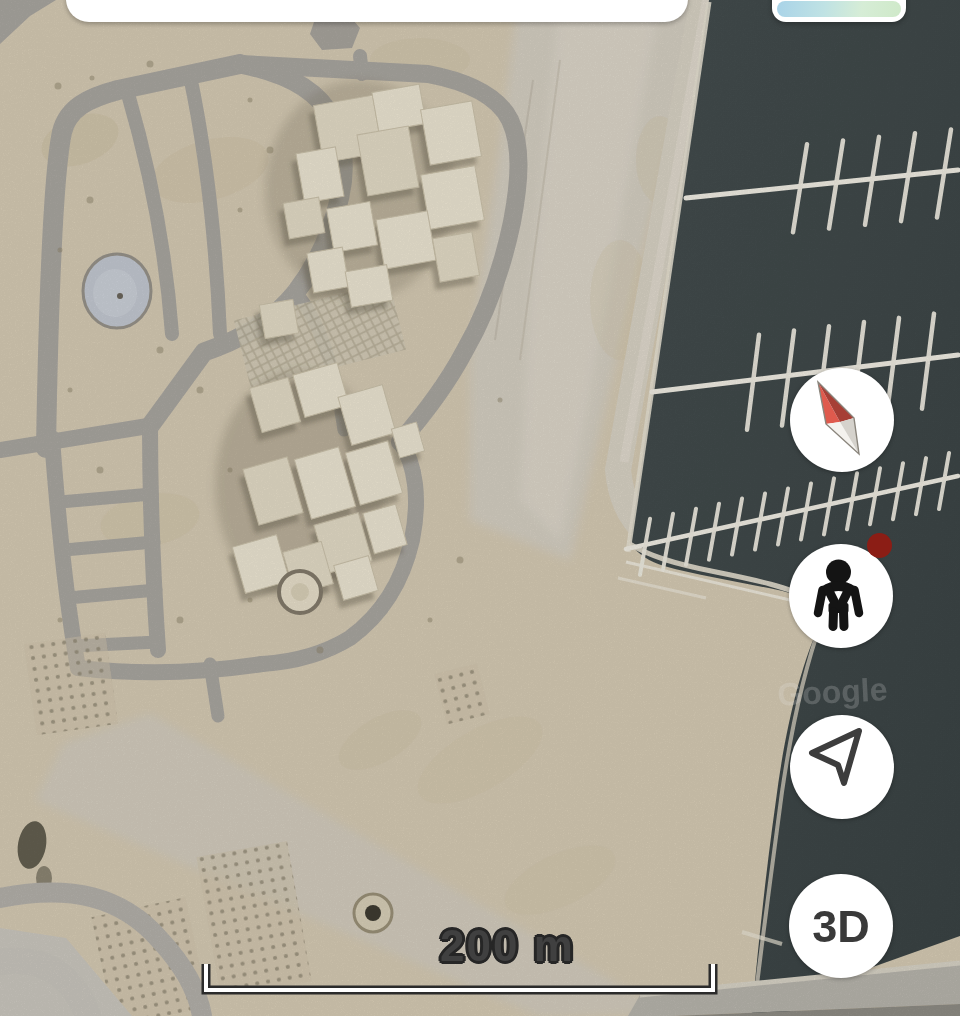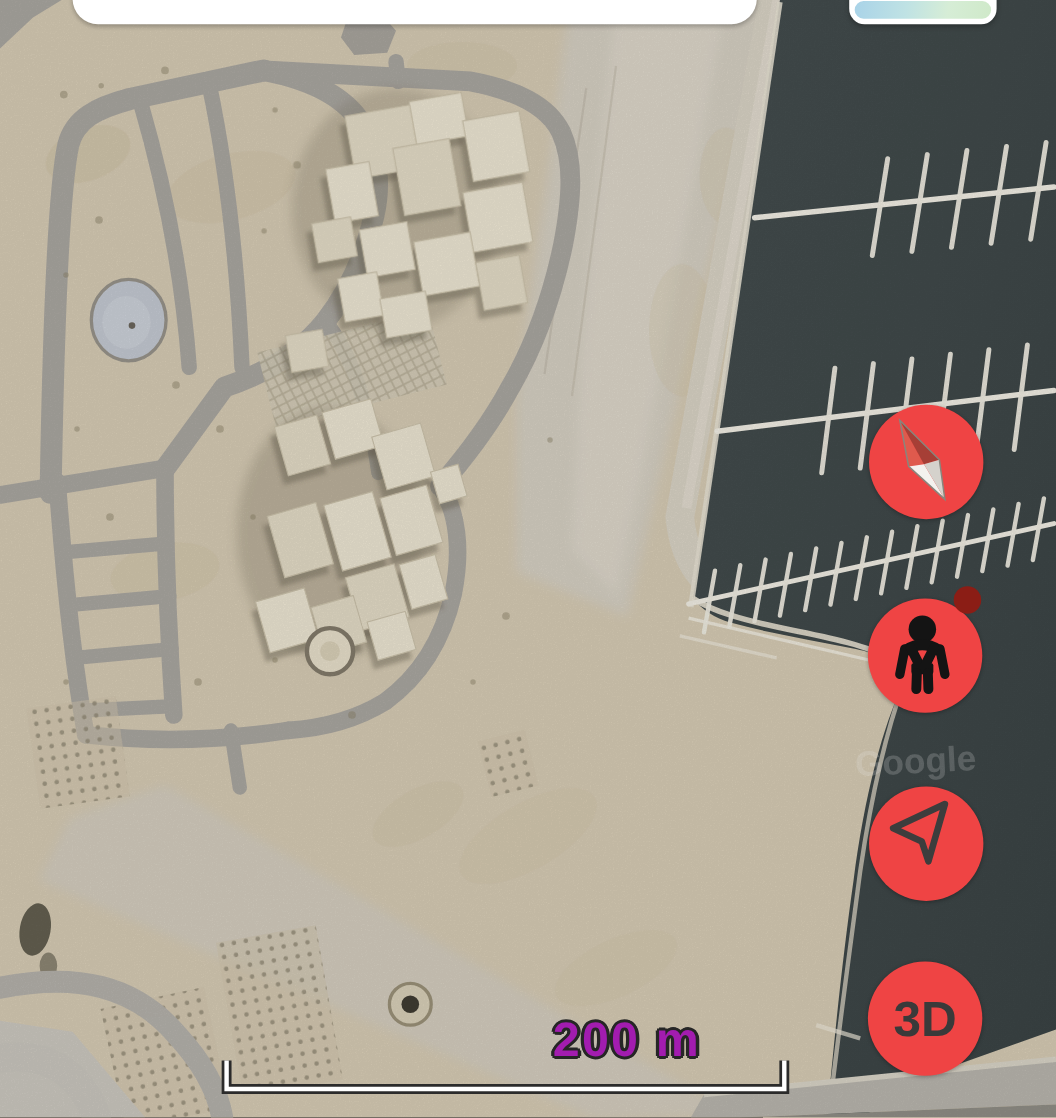--- a/index.html
+++ b/index.html
@@ -12,34 +12,34 @@
   .search-pill{position:absolute;left:66px;top:-24px;width:622px;height:46px;
                background:#ffffff;border-radius:23px;box-shadow:0 2px 5px rgba(0,0,0,.28);z-index:5;}
 
   
   .layers-btn{position:absolute;left:772px;top:-18px;width:134px;height:40px;background:#ffffff;
               border-radius:14px;box-shadow:0 2px 5px rgba(0,0,0,.28);z-index:5;}
   .layers-thumb{position:absolute;left:5px;right:5px;bottom:5px;height:16px;border-radius:8px;
                 background:linear-gradient(100deg,#a9d3e8 0%,#bfe2e4 38%,#d6edd6 68%,#cfe9c9 100%);}
 
   
-  .fab{position:absolute;width:104px;height:104px;border-radius:50%;background:#ef4444;border:none;
+  .fab{position:absolute;width:104px;height:104px;border-radius:50%;background:#ffffff;border:none;
        padding:0;margin:0;box-shadow:0 1px 4px rgba(0,0,0,.30);display:flex;align-items:center;
        justify-content:center;cursor:pointer;z-index:6;}
   #fab-compass{left:790px;top:368px;}
   #fab-pegman{left:789px;top:544px;}
   #fab-location{left:790px;top:715px;}
   #fab-3d{left:789px;top:874px;}
   .fab-3d-label{font-size:45px;font-weight:bold;color:#3a3a3a;letter-spacing:0px;line-height:1;}
   .badge{position:absolute;width:25px;height:25px;border-radius:50%;background:#8b1d15;
          left:78px;top:-11px;}
 
   
-  .scale-label{position:absolute;left:440px;top:924px;width:260px;text-align:center;z-index:4;
-    font-size:44px;font-weight:bold;color:#a21caf;letter-spacing:2px;line-height:1;
+  .scale-label{position:absolute;left:440px;top:924px;width:260px;text-align:left;z-index:4;
+    font-size:44px;font-weight:bold;color:#404040;letter-spacing:2px;line-height:1;
     text-shadow:3px 0 0 #262626,-3px 0 0 #262626,0 3px 0 #262626,0 -3px 0 #262626,
                 2px 2px 0 #262626,-2px 2px 0 #262626,2px -2px 0 #262626,-2px -2px 0 #262626;}
 </style>
 </head>
 <body>
 
 <div class="screen">
 
   <svg class="map" viewBox="0 0 960 1016">
     <defs>

